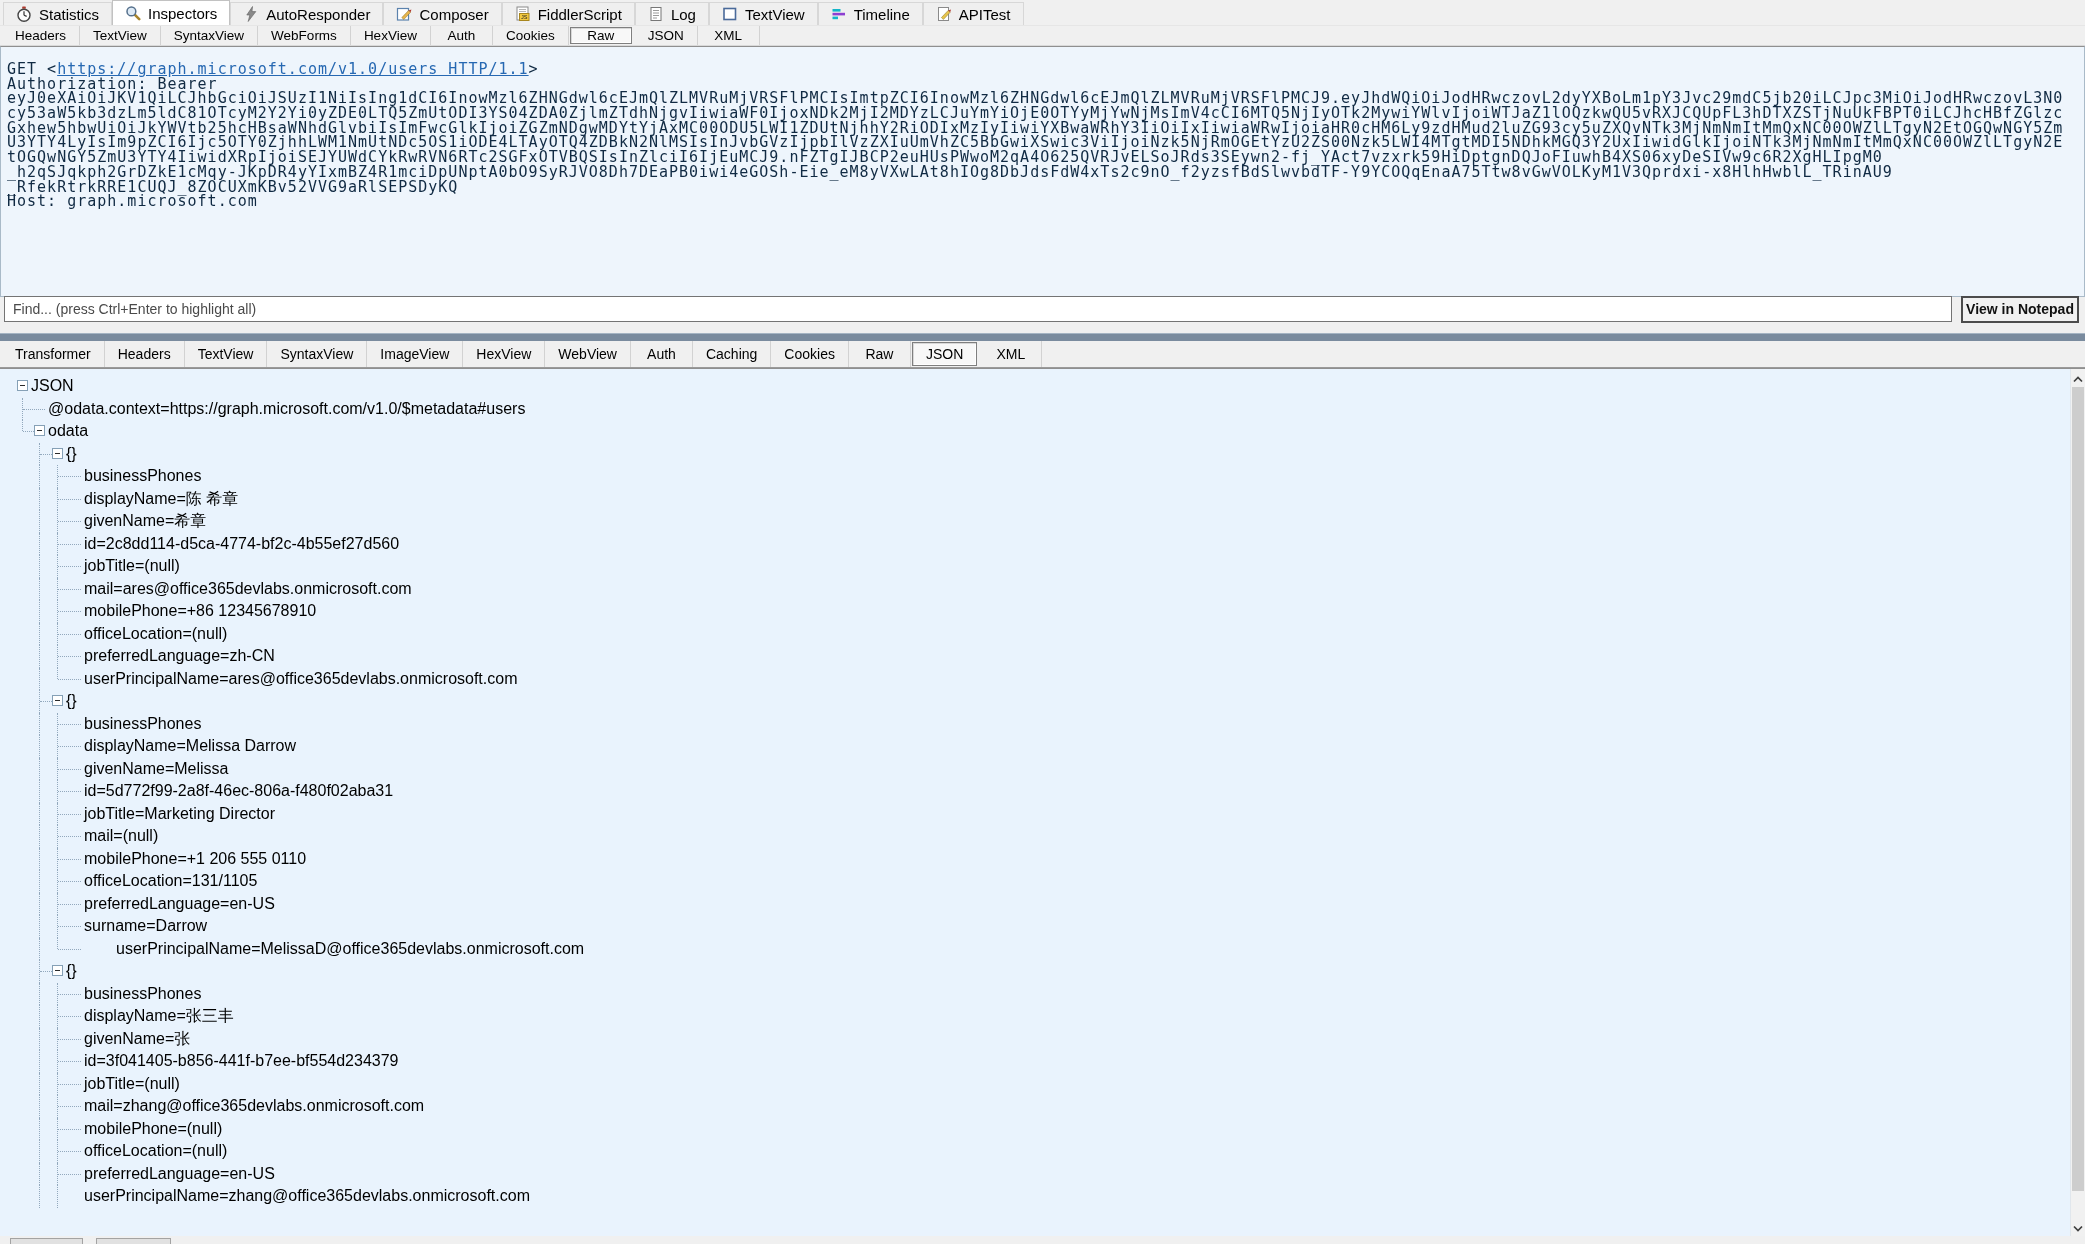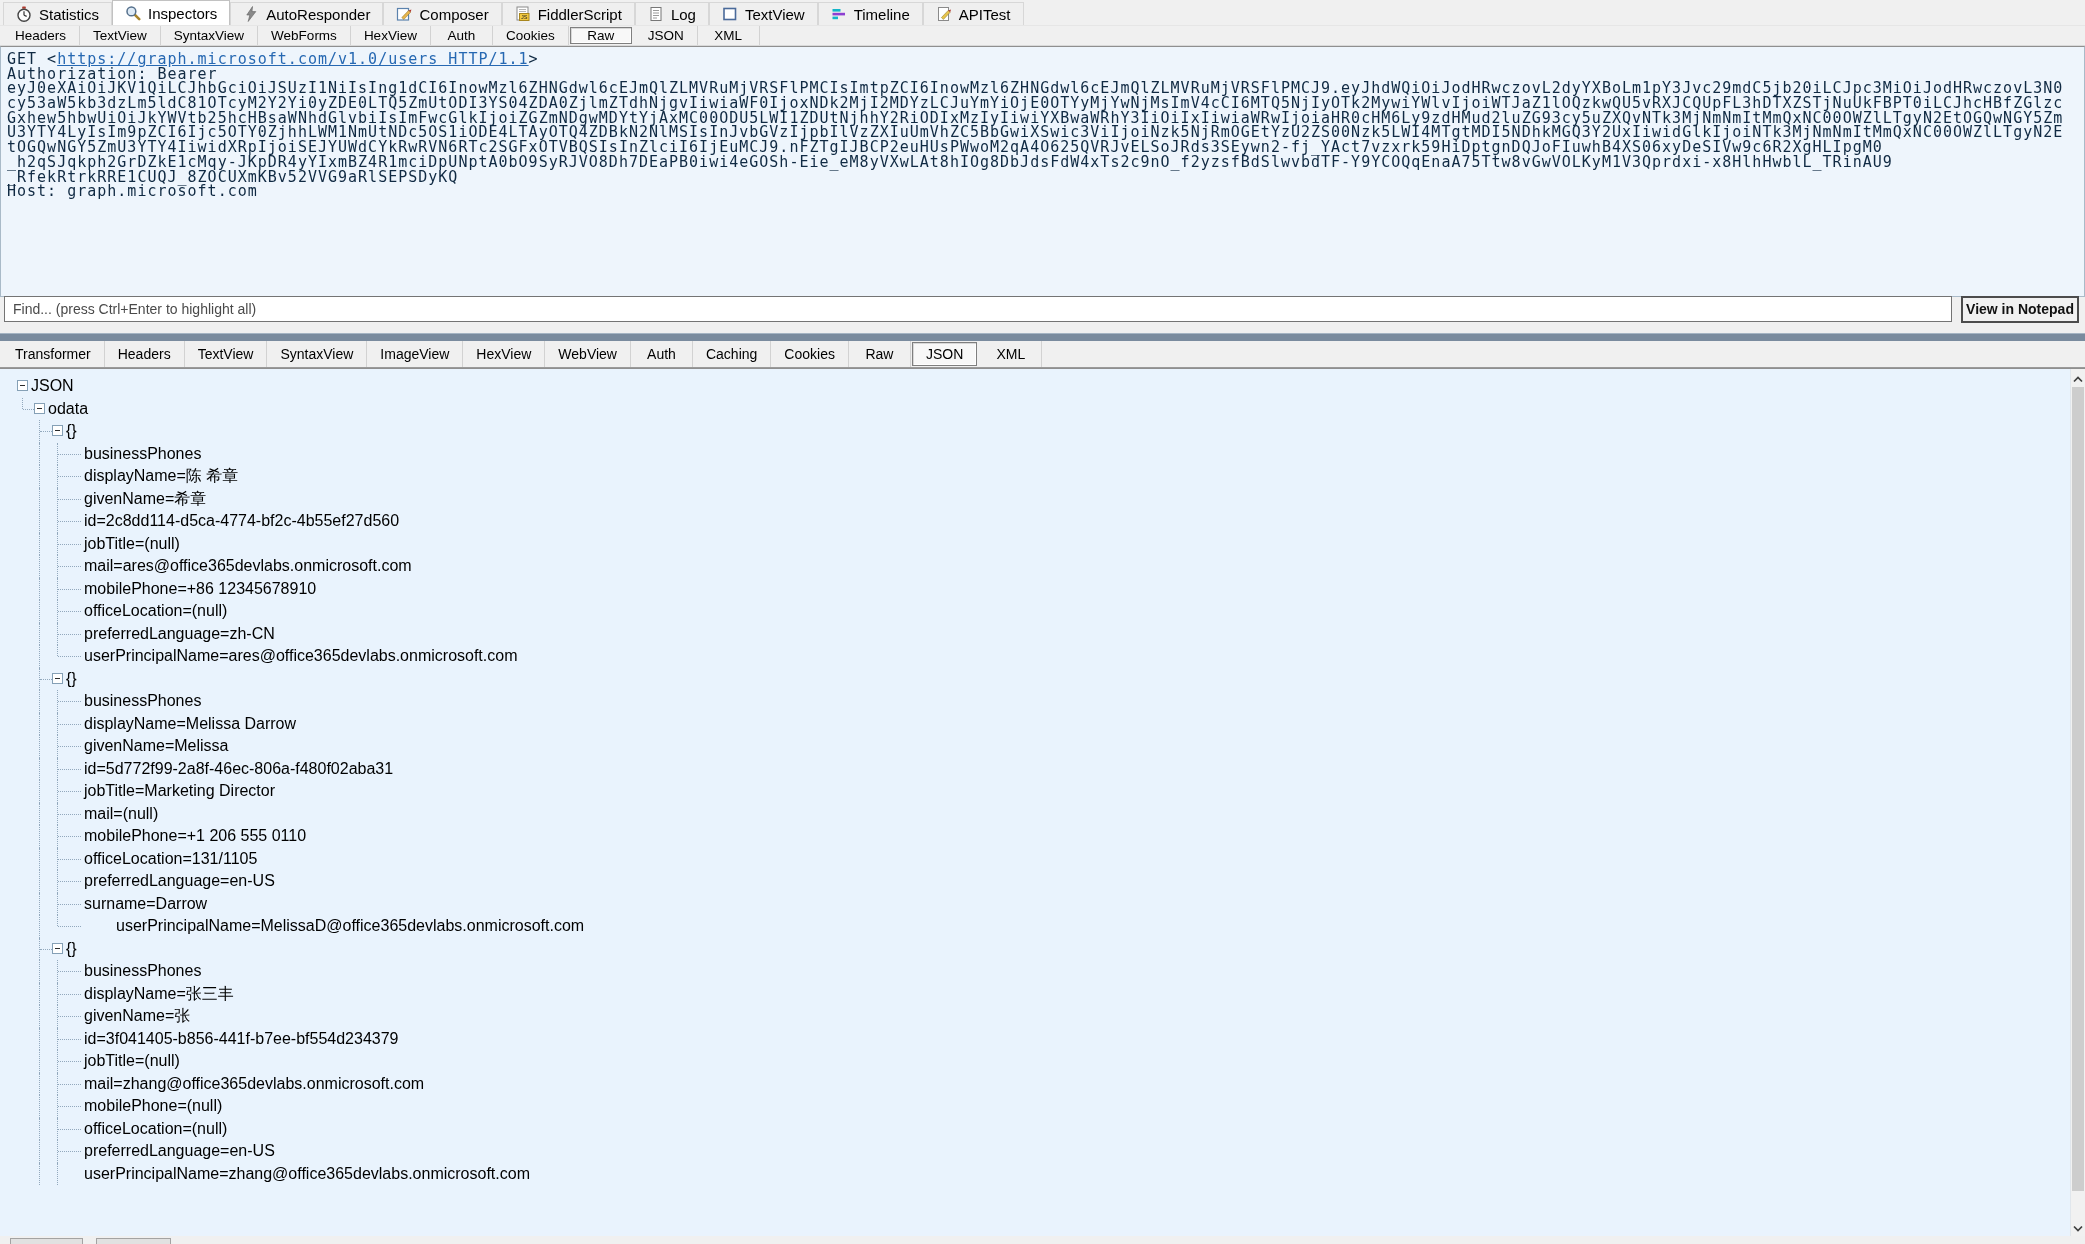--- a/index.html
+++ b/index.html
@@ -15,21 +15,21 @@
 .micon svg{width:16px;height:16px}
 
 
 .subtabs{display:flex;align-items:stretch;background:#f0f0f0;padding-left:2px}
 .subtabs.req{height:20px;font-size:13.5px;border-bottom:1px solid #d9d9d9}
 .subtabs.resp{height:27px;font-size:14px;border-bottom:1px solid #9a9a9a}
 .stab{display:flex;align-items:center;justify-content:center;min-width:62px;padding:0 13px;border-right:1px solid #d2d2d2;white-space:nowrap}
 .stab.sel{border:1px solid #7f7f7f;background:#f8f8f8;box-shadow:inset 1px 1px 0 #d8d8d8,inset -1px -1px 0 #fff;margin:1px 3px 1px 1px}
 
 
-.req-body{height:251px;background:#eef5fc;border:1px solid #a9bac8;border-top:1px solid #8f8f8f;padding:5px 0 0 6px;overflow:hidden;font-family:"DejaVu Sans Mono","Liberation Mono",monospace;font-size:15px;letter-spacing:1px;color:#102a43}
+.req-body{height:251px;background:#eef5fc;border:1px solid #a9bac8;border-top:1px solid #8f8f8f;padding:15px 0 0 6px;overflow:hidden;font-family:"DejaVu Sans Mono","Liberation Mono",monospace;font-size:15px;letter-spacing:1px;color:#102a43}
 .reqline{height:14.7px;line-height:14.7px;white-space:pre}
 .reqlink{color:#2668b2;text-decoration:underline;cursor:pointer}
 
 
 .find-row{height:36px;display:flex;align-items:center;gap:9px;padding:4px 6px 16px 4px;background:#f0f0f0}
 .find-input{flex:1;height:26px;border:1px solid #747474;background:#fff;font-family:"Liberation Sans",sans-serif;font-size:14px;padding:0 8px;color:#222}
 .find-input::placeholder{color:#4a4a4a;opacity:1}
 .notepad-btn{width:118px;height:27px;border:2px solid #4c4c4c;background:#f1f1f1;font-family:"Liberation Sans",sans-serif;font-size:14px;font-weight:600;color:#111;cursor:pointer}
 
 
@@ -208,20 +208,25 @@
 
   <div class="tree">
     <div class="tree-rows">
         <div class="trow">
           <span class="exp" style="left: 17px;">
             <i></i>
           </span>
           <span class="tlabel" style="left: 31px;">JSON</span>
         </div>
         <div class="trow">
+          <span class="vg" style="left: 22px;"></span>
+          <span class="hd" style="left: 23px; width: 22px;"></span>
+          <span class="tlabel" style="left: 48px;">@odata.context=https://graph.microsoft.com/v1.0/$metadata#users</span>
+        </div>
+        <div class="trow">
           <span class="vg half" style="left: 22px;"></span>
           <span class="hd" style="left: 23px; width: 11px;"></span>
           <span class="exp" style="left: 34px;">
             <i></i>
           </span>
           <span class="tlabel" style="left: 48px;">odata</span>
         </div>
         <div class="trow">
           <span class="vg" style="left: 39px;"></span>
           <span class="hd" style="left: 40px; width: 12px;"></span>

